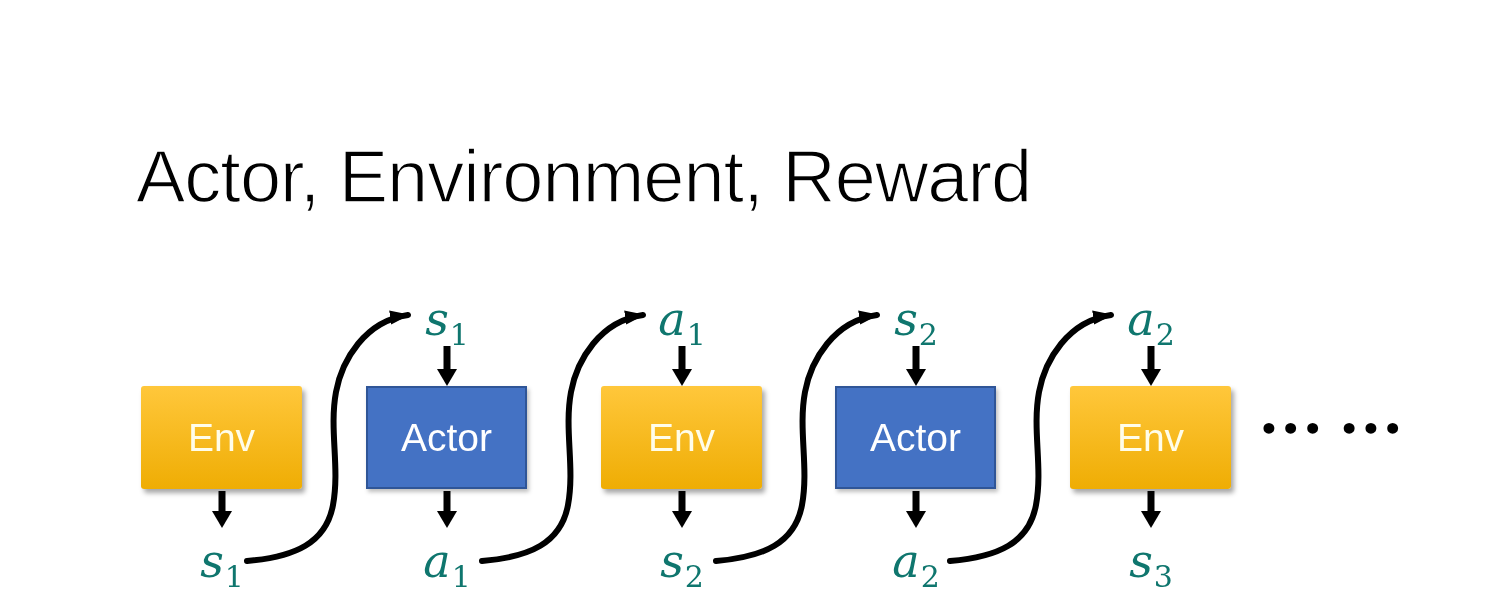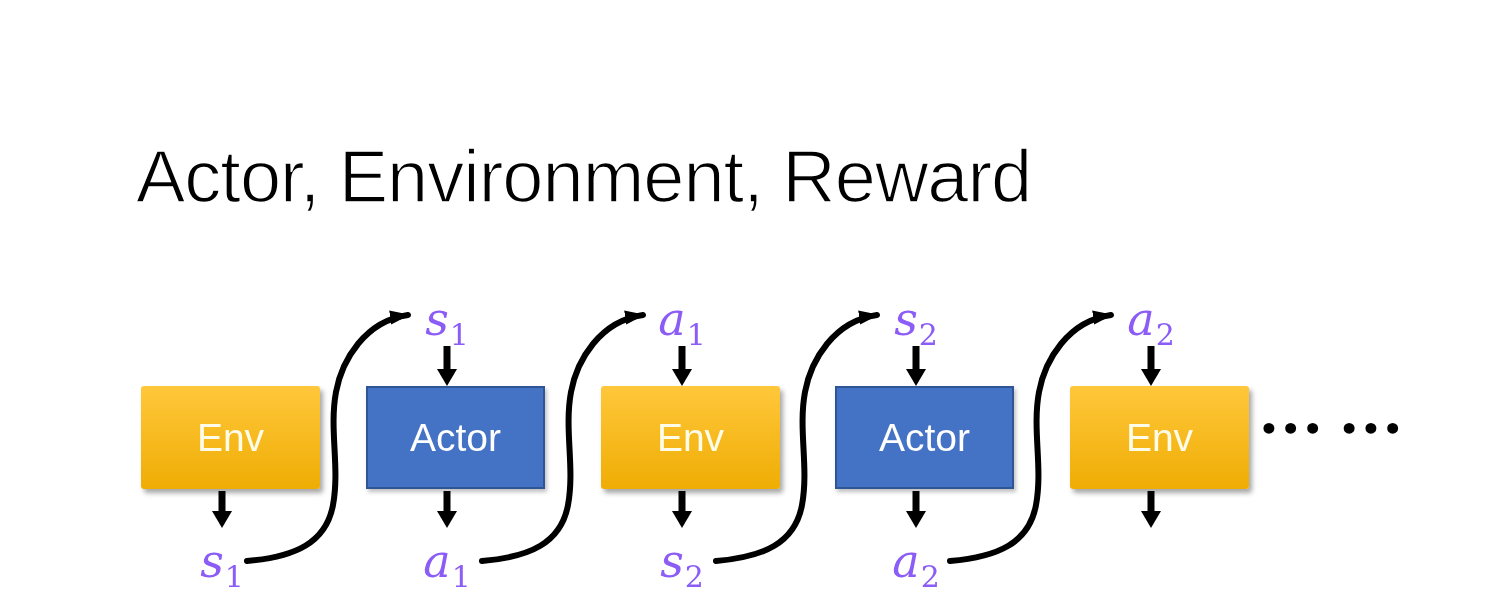--- a/index.html
+++ b/index.html
@@ -7,36 +7,36 @@
     position:relative; width:1500px; height:608px; background:#ffffff;
     overflow:hidden; font-family:"Liberation Sans", sans-serif;
   }
   .title {
     position:absolute; left:120px; top:124px; margin:16px;
     font-family:"Liberation Sans", sans-serif;
     font-weight:300; font-size:74px; line-height:1; color:#000;
     letter-spacing:-1px; -webkit-text-stroke:1.5px #ffffff;
   }
   .box {
-    position:absolute; top:386px; width:179px; height:103px;
+    position:absolute; top:386px; width:161px; height:103px;
     display:flex; align-items:center; justify-content:center;
     font-size:39px; box-sizing:border-box;
   }
   .box.env {
     background:linear-gradient(180deg,#FFC73B 0%,#EFAD04 100%);
     border-radius:3px; color:#FFFDE9;
     box-shadow:3px 4px 5px rgba(0,0,0,0.35);
   }
   .box.actor {
     background:#4472C4; border:2.5px solid #2F5597; color:#ffffff;
     box-shadow:2px 3px 4px rgba(0,0,0,0.25);
   }
   .mlabel {
     position:absolute; width:120px; height:60px; text-align:center;
-    color:#8b5cf6; white-space:nowrap;
+    color:#0f766e; white-space:nowrap;
   }
   .mlabel.top { top:295px; }
   .mlabel.bottom { top:537px; }
   .mbase {
     font-family:"DejaVu Serif", serif; font-style:italic;
     font-size:46px; line-height:1.05;
   }
   .msub {
     font-family:"DejaVu Serif", serif; font-style:normal;
     font-size:30px; position:relative; top:10px; margin-left:1px;
@@ -140,16 +140,19 @@
   </div>
   <div class="mlabel bottom" style="left:387px">
     <span class="mbase">a</span><span class="msub">1</span>
   </div>
   <div class="mlabel bottom" style="left:622px">
     <span class="mbase">s</span><span class="msub">2</span>
   </div>
   <div class="mlabel bottom" style="left:856px">
     <span class="mbase">a</span><span class="msub">2</span>
   </div>
+  <div class="mlabel bottom" style="left:1091px">
+    <span class="mbase">s</span><span class="msub">3</span>
+  </div>
 
   <div class="dots">••• •••</div>
 
 </div>
 
 </body></html>

